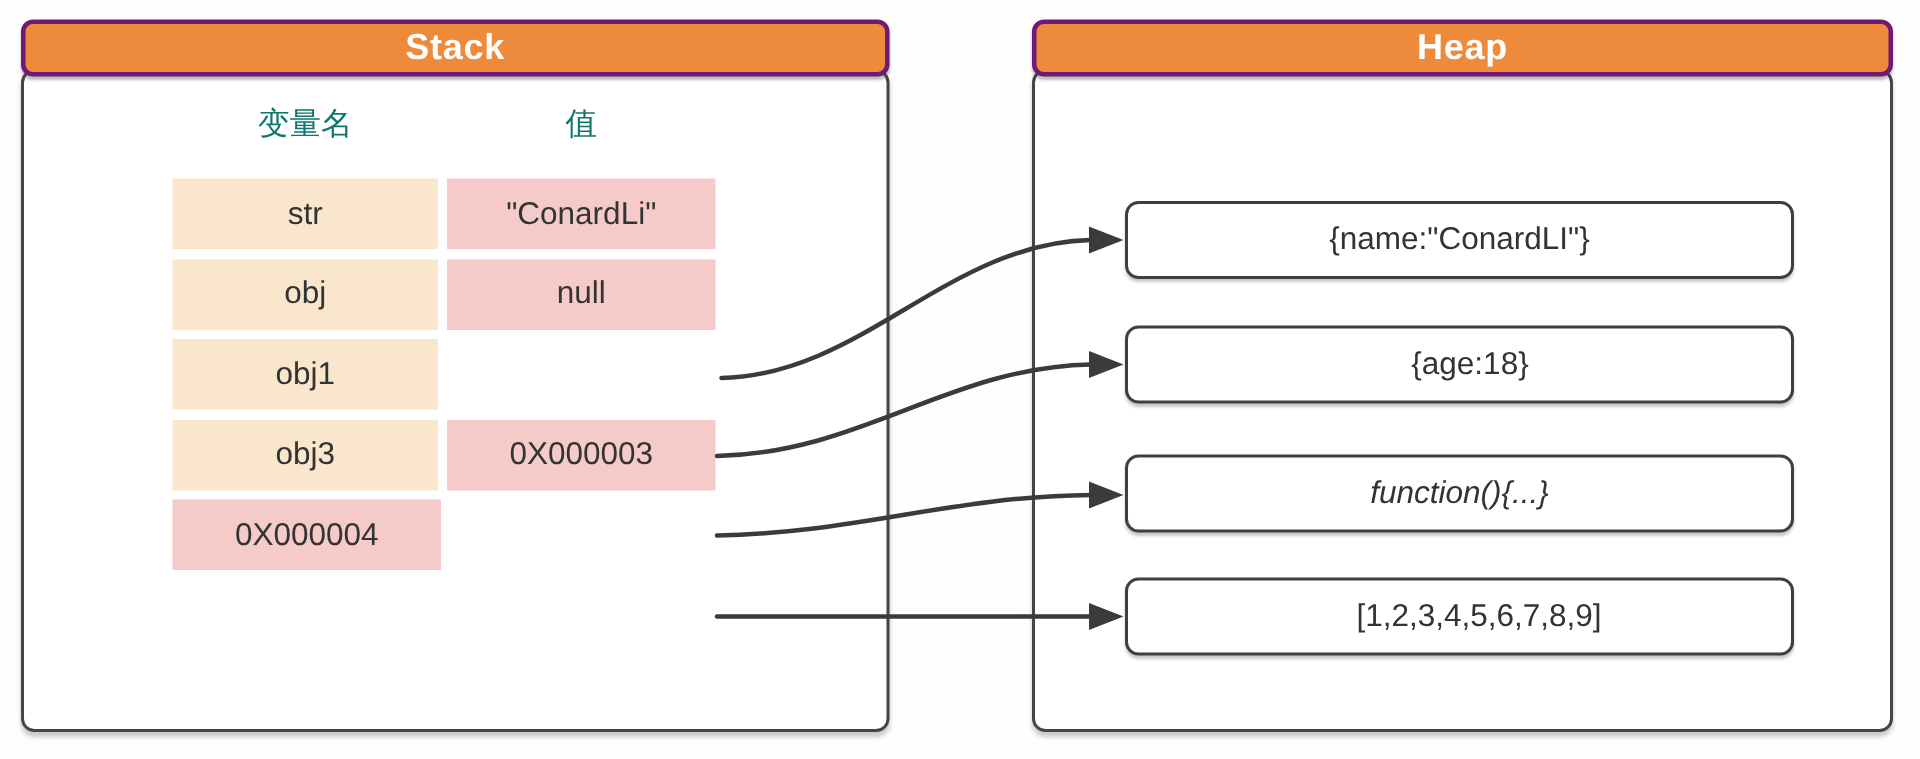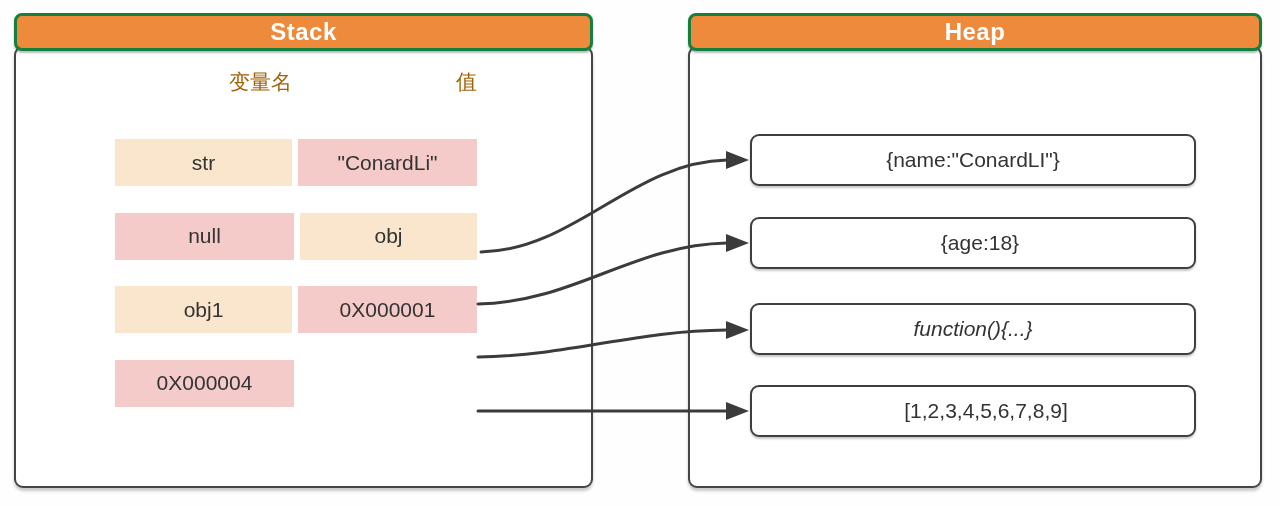--- a/index.html
+++ b/index.html
@@ -29,21 +29,21 @@
     border: 2.5px solid #454545;
     border-radius: 9px;
     box-shadow: 0 3px 3px rgba(70,70,70,0.28);
   }
   .panel-header {
     position: absolute;
     left: 0; right: 0; top: 0;
     height: 38px;
     box-sizing: border-box;
     background: #ED8A3C;
-    border: 3px solid #15803d;
+    border: 3px solid #701a75;
     border-radius: 8px;
     box-shadow: 0 2px 2px rgba(60,60,60,0.35);
     display: flex;
     align-items: center;
     justify-content: center;
     z-index: 2;
   }
   .panel-title {
     color: #ffffff;
     font-size: 24px;
@@ -55,22 +55,22 @@
   .col-headers {
     position: absolute;
     top: 55px;
     left: 0;
     width: 100%;
     z-index: 3;
   }
   .col-header {
     position: absolute;
     font-size: 21px;
-    color: #a16207;
-    text-align: right;
+    color: #0f766e;
+    text-align: center;
   }
   .col-header.var { left: 101px; width: 177px; }
   .col-header.val { left: 284px; width: 179px; }
 
   .stack-rows {
     position: absolute;
     top: 106px;
     left: 101px;
     display: flex;
     flex-direction: column;
@@ -78,21 +78,20 @@
     z-index: 3;
   }
   .stack-row { display: flex; gap: 6px; }
   .cell {
     height: 47px;
     display: flex;
     align-items: center;
     justify-content: center;
     font-size: 21px;
     color: #333333;
-    margin-top: 20px;
   }
   .cell.name  { width: 177px; background: #FAE6CC; }
   .cell.value { width: 179px; background: #F5CBC9; }
 
   
   .heap-box {
     position: absolute;
     left: 62px;
     width: 446px;
     height: 52px;
@@ -136,26 +135,29 @@
       <div class="col-header var">变量名</div>
       <div class="col-header val">值</div>
     </div>
 
     <div class="stack-rows">
       <div class="stack-row">
         <div class="cell name">str</div>
         <div class="cell value">"ConardLi"</div>
       </div>
       <div class="stack-row">
+        <div class="cell name">obj</div>
         <div class="cell value">null</div>
-        <div class="cell name">obj</div>
       </div>
       <div class="stack-row">
         <div class="cell name">obj1</div>
-        <div class="cell value">0X000001</div>
+      </div>
+      <div class="stack-row">
+        <div class="cell name">obj3</div>
+        <div class="cell value">0X000003</div>
       </div>
       <div class="stack-row">
         <div class="cell value">0X000004</div>
       </div>
     </div>
   </div>
 
   <div class="panel panel-heap">
     <div class="panel-body"></div>
     <div class="panel-header">

